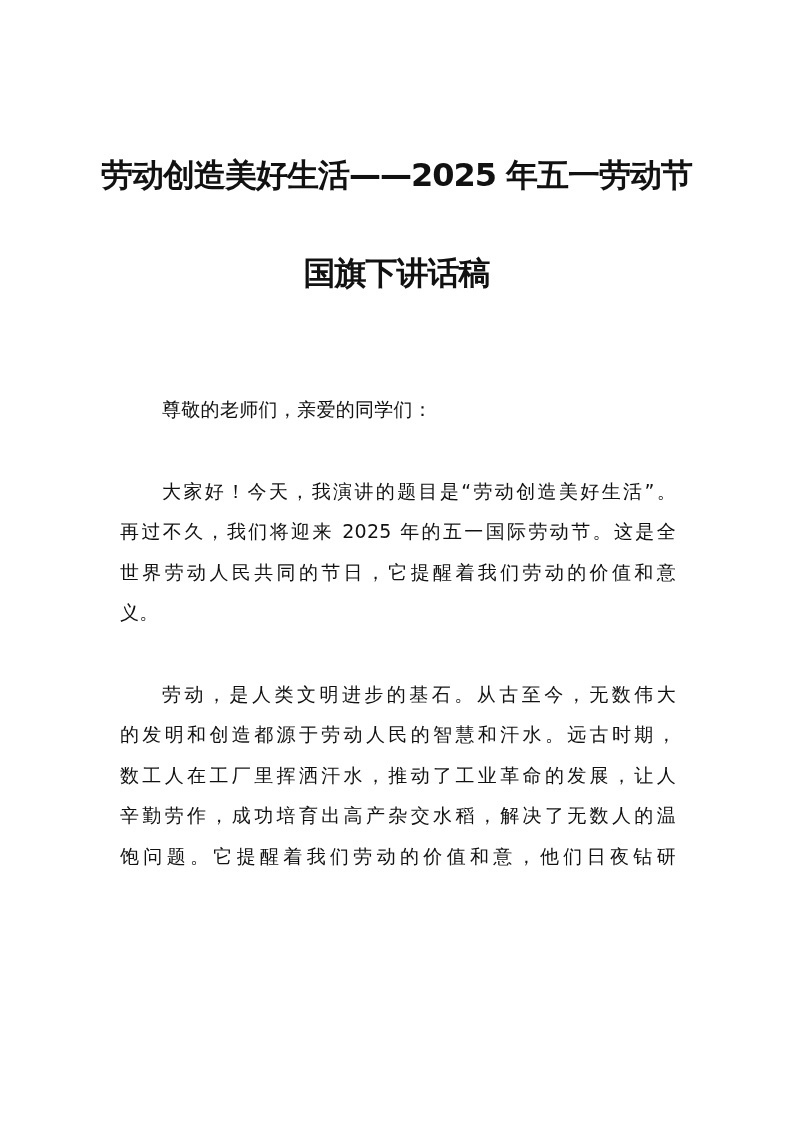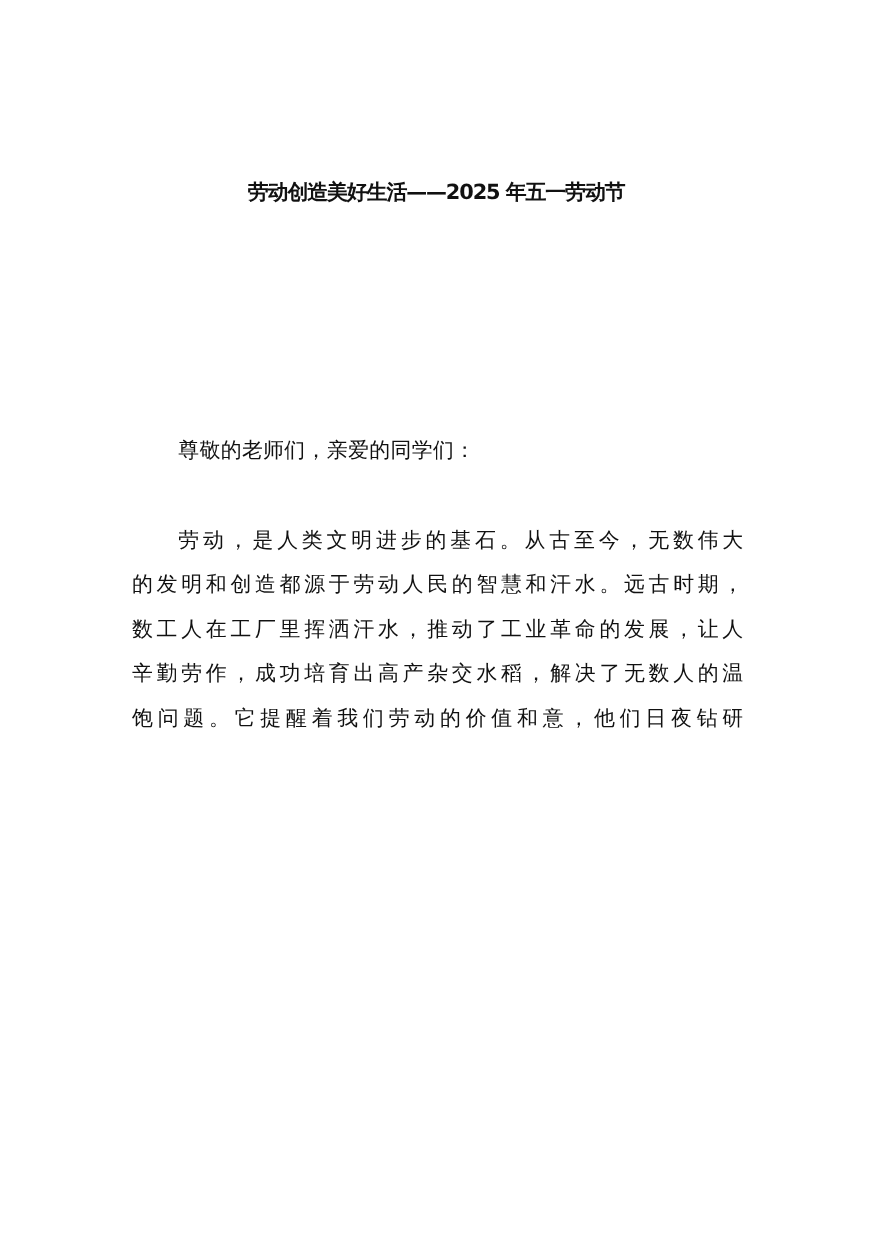--- a/index.html
+++ b/index.html
@@ -23,21 +23,21 @@
     height: 1122px;
     background: #ffffff;
   }
   .title {
     position: absolute;
     left: 100px;
     width: 593px;
     top: 126px;
     text-align: center;
     font-weight: bold;
-    font-size: 19px;
+    font-size: 32px;
     line-height: 98px;
     letter-spacing: -1px;
     margin: 0;
   }
   .title .line {
     display: block;
     white-space: nowrap;
   }
   .body {
     position: absolute;
@@ -67,28 +67,35 @@
     text-align-last: left;
   }
 </style>
 </head>
 <body>
 
 <div class="page">
 
   <h1 class="title">
     <span class="line">劳动创造美好生活——2025 年五一劳动节</span>
+    <span class="line">国旗下讲话稿</span>
   </h1>
 
   <div class="body">
 
     <div class="para" style="text-indent:0;">
       <span class="ln first last">尊敬的老师们，亲爱的同学们：</span>
     </div>
 
+    <div class="para" style="text-indent:0;">
+      <span class="ln first">大家好！今天，我演讲的题目是“劳动创造美好生活”。</span>
+      <span class="ln">再过不久，我们将迎来 2025 年的五一国际劳动节。这是全</span>
+      <span class="ln">世界劳动人民共同的节日，它提醒着我们劳动的价值和意</span>
+      <span class="ln last">义。</span>
+    </div>
 
     <div class="para" style="text-indent:0;">
       <span class="ln first">劳动，是人类文明进步的基石。从古至今，无数伟大</span>
       <span class="ln">的发明和创造都源于劳动人民的智慧和汗水。远古时期，</span>
       <span class="ln">数工人在工厂里挥洒汗水，推动了工业革命的发展，让人</span>
       <span class="ln">辛勤劳作，成功培育出高产杂交水稻，解决了无数人的温</span>
       <span class="ln">饱问题。它提醒着我们劳动的价值和意，他们日夜钻研</span>
     </div>
 
   </div>

